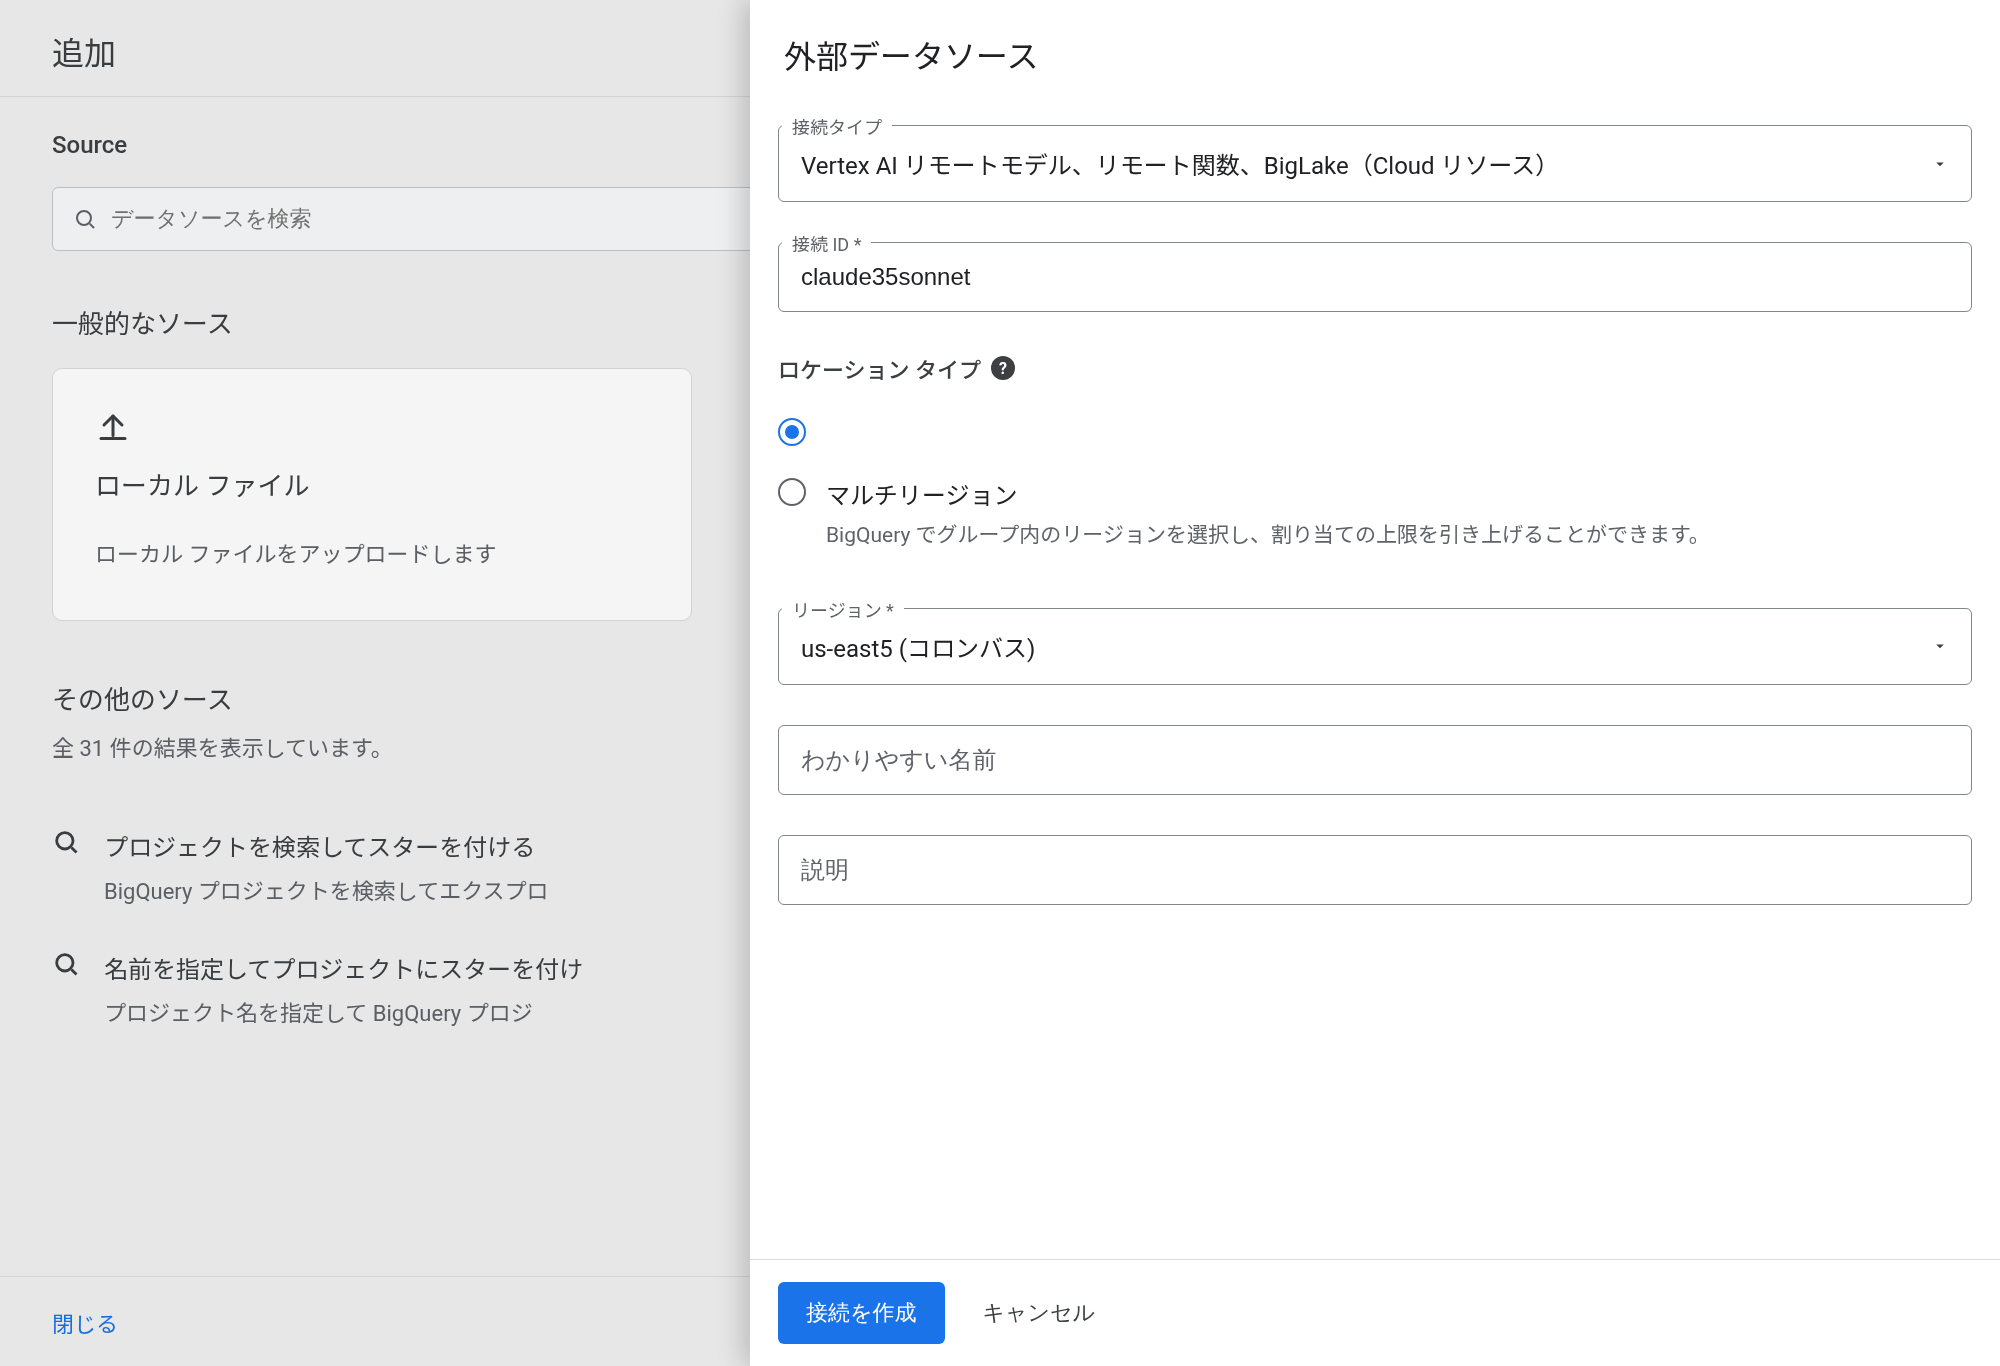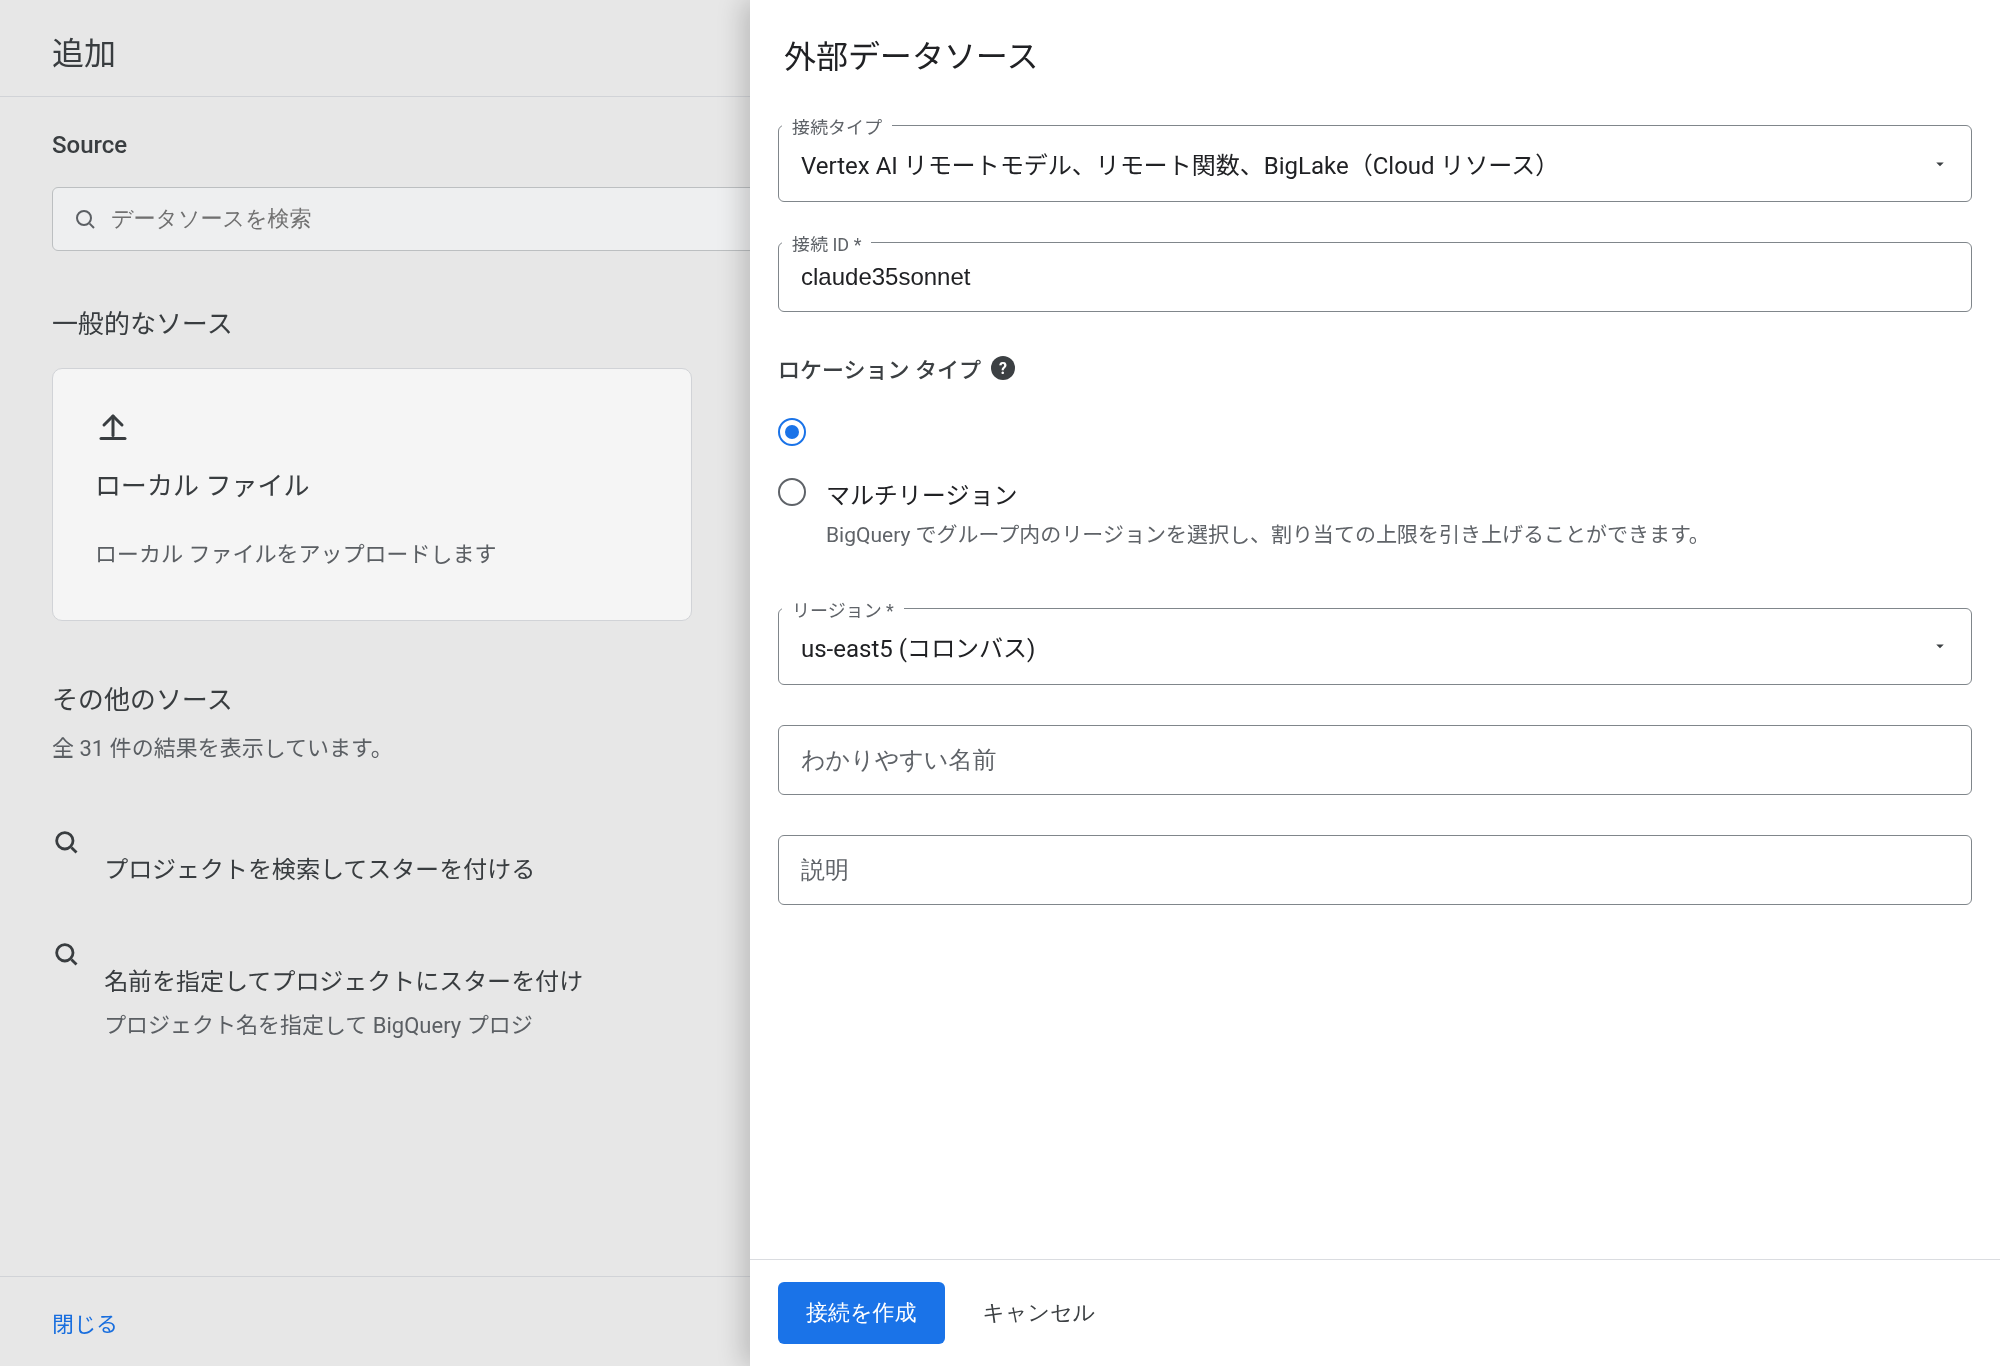--- a/index.html
+++ b/index.html
@@ -104,21 +104,20 @@
     display: flex;
     gap: 24px;
     align-items: flex-start;
     padding: 22px 0;
   }
   .bd-row + .bd-row { border-top: 1px solid transparent; }
   .bd-row .rt-title {
     font-size: 24px;
     color: #3c4043;
     margin-bottom: 10px;
-    margin-top: 22px;
   }
   .bd-row .rt-desc {
     font-size: 22px;
     color: #5f6368;
   }
   .bd-footer {
     position: absolute;
     left: 0; right: 0; bottom: 0;
     height: 90px;
     border-top: 1px solid #dadce0;
@@ -303,20 +302,21 @@
 
         <div class="bd-row">
           <span>
             <svg width="28" height="28" viewBox="0 0 24 24" fill="none" stroke="#3c4043" stroke-width="2.4">
               <circle cx="11" cy="11" r="7"></circle>
                 <line x1="21" y1="21" x2="16.65" y2="16.65"></line>
             </svg>
           </span>
           <div>
             <div class="rt-title">プロジェクトを検索してスターを付ける</div>
+            <div class="rt-desc">BigQuery プロジェクトを検索してエクスプロ</div>
           </div>
         </div>
 
         <div class="bd-row">
           <span>
             <svg width="28" height="28" viewBox="0 0 24 24" fill="none" stroke="#3c4043" stroke-width="2.4">
               <circle cx="11" cy="11" r="7"></circle>
                 <line x1="21" y1="21" x2="16.65" y2="16.65"></line>
             </svg>
           </span>

